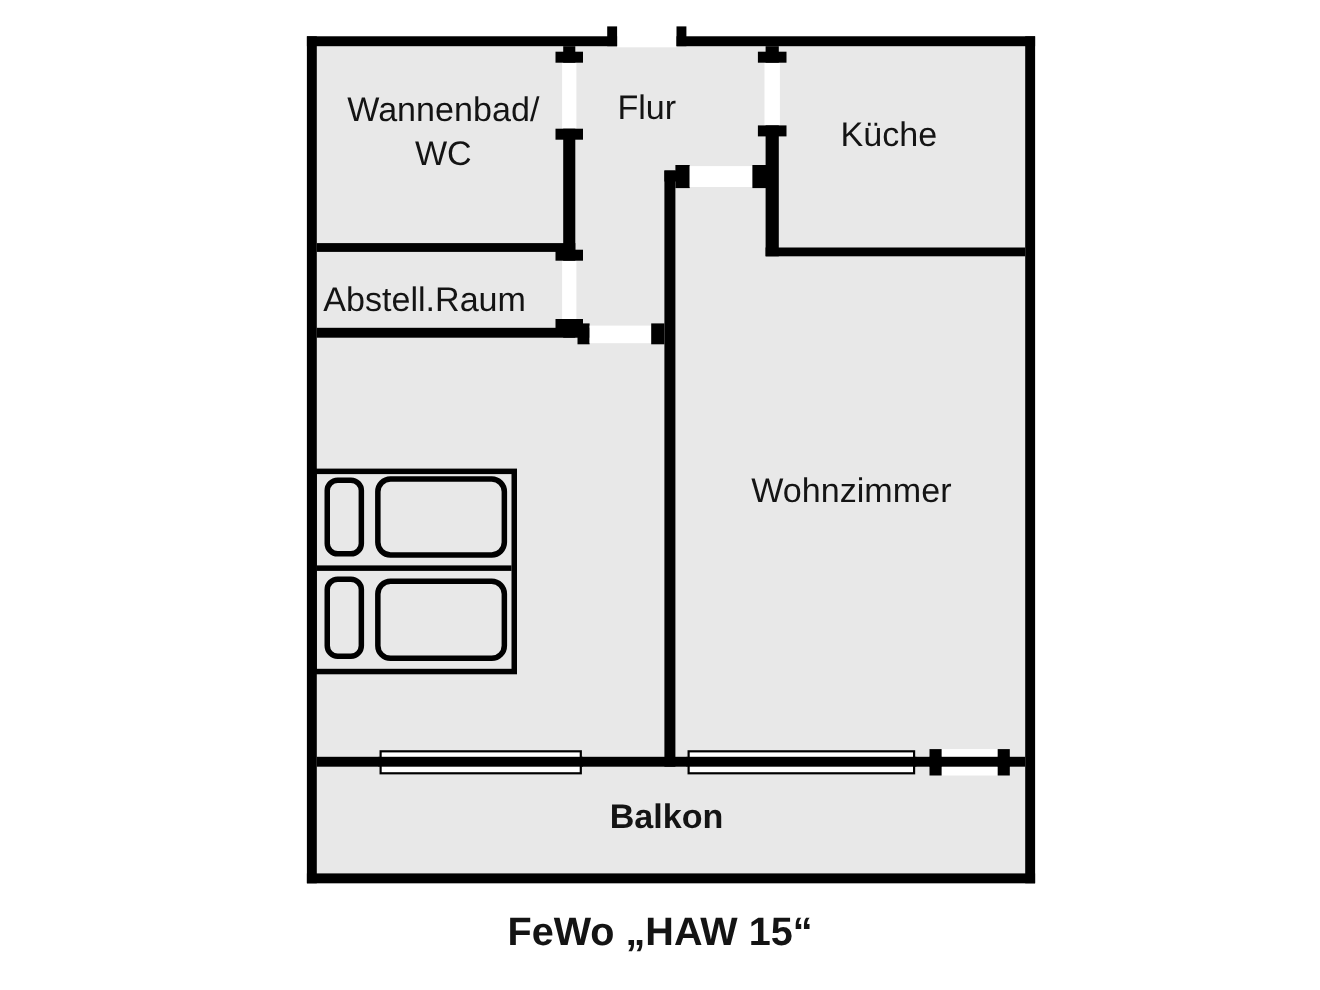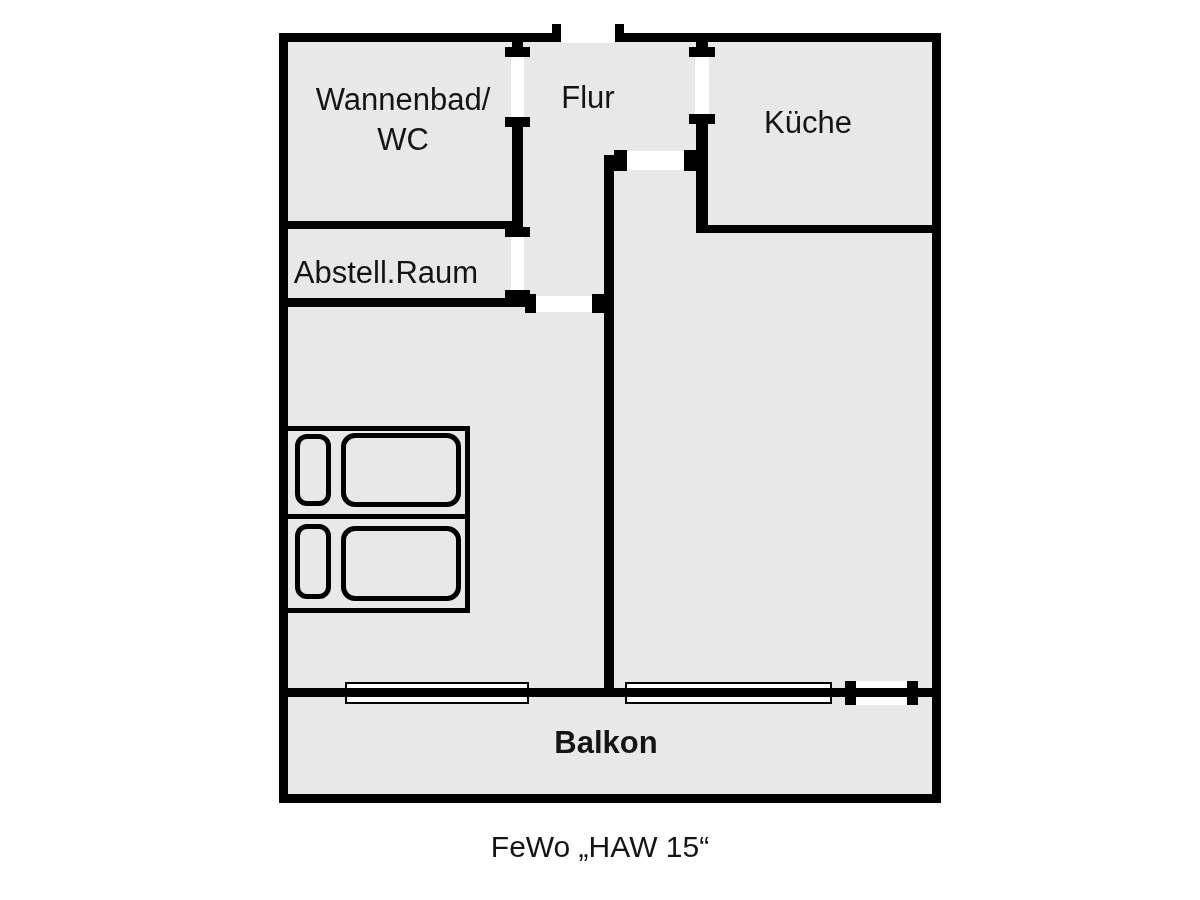--- a/index.html
+++ b/index.html
@@ -21,21 +21,21 @@
   .window{position:absolute;background:var(--bg);border:2px solid var(--wall);box-sizing:border-box;}
   .window-stripe{position:absolute;left:-3px;right:-3px;top:4px;height:9px;background:var(--wall);}
   .room-label{
     position:absolute;width:200px;height:40px;line-height:40px;
     font-size:31px;text-align:center;white-space:nowrap;color:var(--text);
   }
   .room-label.two-line{height:80px;}
   .room-label.two-line span{display:block;height:40px;line-height:40px;}
   .caption{
     position:absolute;left:400px;top:827px;width:400px;height:40px;line-height:40px;
-    font-size:30px;text-align:center;white-space:nowrap;color:var(--text);
+    font-size:36px;text-align:center;white-space:nowrap;color:var(--text);font-weight:bold;
   }
   .bed-group{position:absolute;left:283px;top:426px;width:187px;height:187px;
     border:5px solid var(--wall);box-sizing:border-box;}
   .bed-divider{position:absolute;left:0;right:0;top:83px;height:5px;background:var(--wall);}
   .bed-pillow,.bed-mattress{position:absolute;border:5px solid var(--wall);box-sizing:border-box;background:transparent;}
   .bed-pillow{border-radius:12px;}
   .bed-mattress{border-radius:14px;}
 </style>
 </head>
 <body>
@@ -104,17 +104,18 @@
     <div class="bed-mattress" style="left:53px;top:95px;width:120px;height:75px;"></div>
   </div>
 
   <div class="room-label two-line" style="left:303px;top:80px;">
     <span>Wannenbad/</span>
     <span>WC</span>
   </div>
   <div class="room-label" style="left:488px;top:78px;">Flur</div>
   <div class="room-label" style="left:708px;top:103px;">Küche</div>
   <div class="room-label" style="left:286px;top:241px;margin-top:12px;">Abstell.Raum</div>
+  <div class="room-label" style="left:674px;top:426px;">Wohnzimmer</div>
   <div class="room-label" style="left:506px;top:723px;font-weight:bold;">Balkon</div>
 
   <div class="caption">FeWo „HAW 15“</div>
 
 </div>
 
 </body></html>

